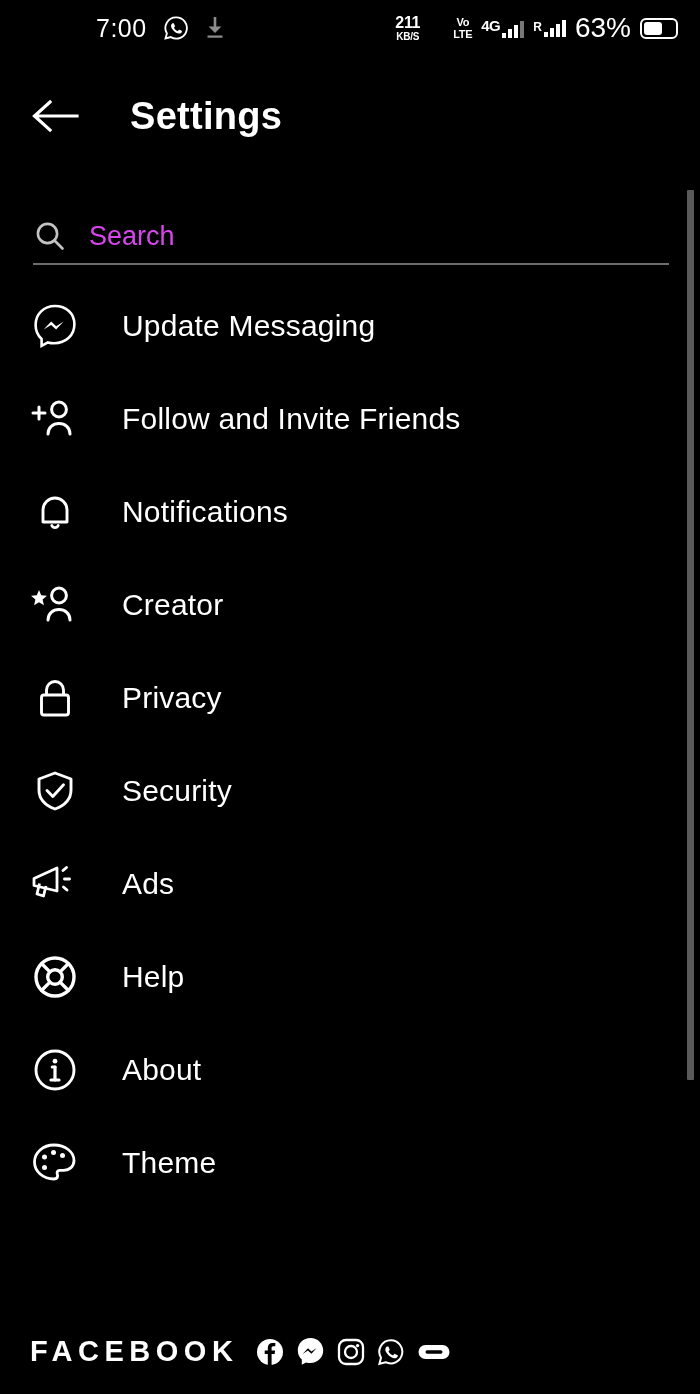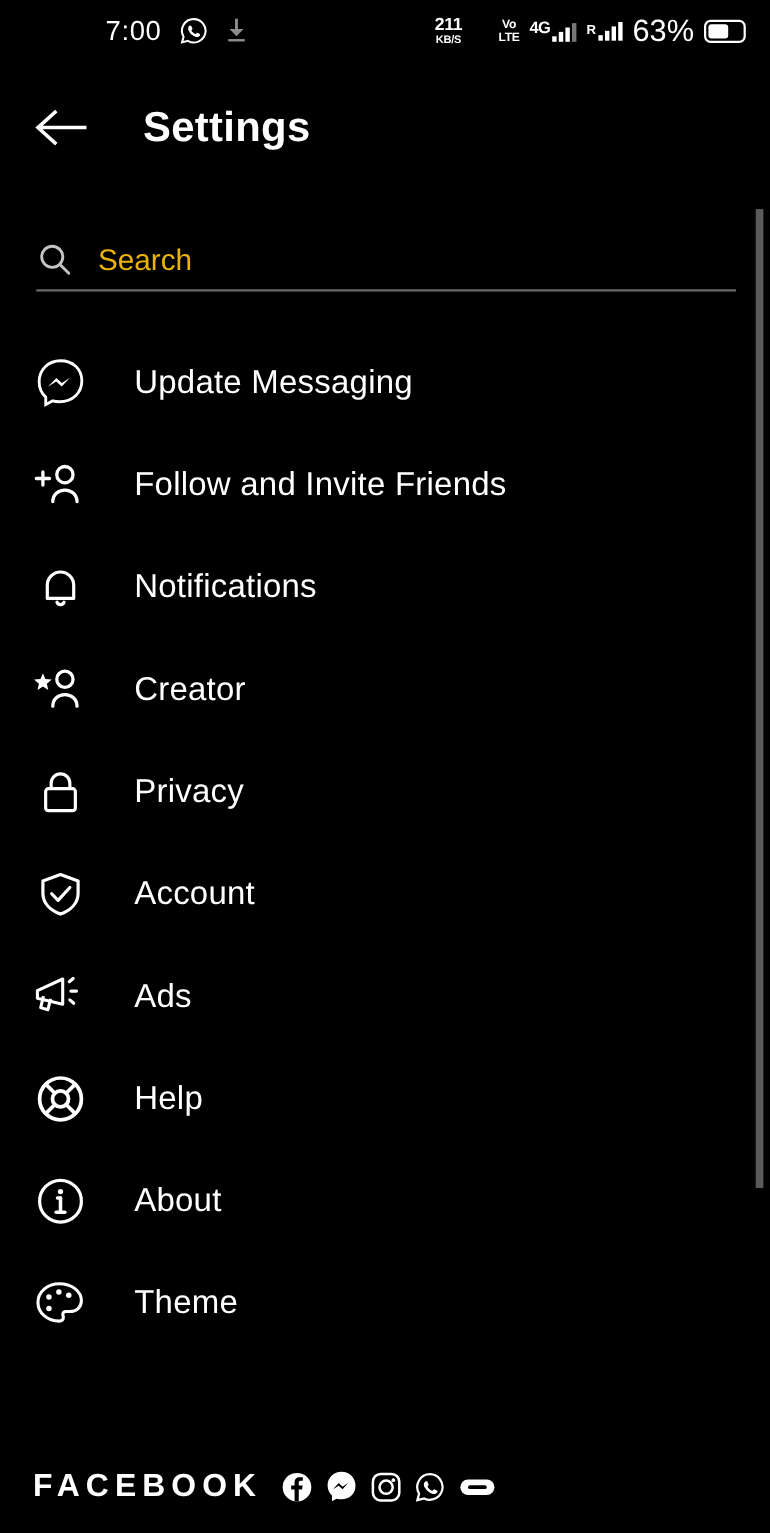--- a/index.html
+++ b/index.html
@@ -74,27 +74,27 @@
   .page-title {
     margin-left: 48px;
     font-size: 38px; font-weight: bold; letter-spacing: .3px; color: #fff;
   }
 
   
   .search-wrap {
     position: absolute; top: 210px; left: 33px; width: 636px; height: 55px;
   }
   .search-row { display:flex; align-items:center; height: 52px; gap: 22px; }
-  .search-ph { font-size: 27px; color: #eab308; }
+  .search-ph { font-size: 27px; color: #d946ef; }
   .search-underline {
     position:absolute; left:0; bottom:0; width: 636px; height: 2px; background: #6d6d6d;
   }
 
   
-  .list { position: absolute; top: 301px; left: 0; width: 700px; }
+  .list { position: absolute; top: 279px; left: 0; width: 700px; }
   .row {
     position: relative;
     height: 93px;
     display: flex; align-items: center;
     padding-left: 30px;
   }
   .row .ico {
     width: 50px; height: 50px;
     display:flex; align-items:center; justify-content:center;
     flex: 0 0 50px;
@@ -261,21 +261,21 @@
       <span class="lbl">Privacy</span>
     </div>
 
     <div class="row">
       <span class="ico">
         <svg width="46" height="46" viewBox="0 0 46 46">
           <path d="M23 5 L39 11 v11 c0 9-6.8 15.6-16 19 -9.2-3.4-16-10-16-19 V11 Z" fill="none" stroke="#fff" stroke-width="2.9" stroke-linejoin="round"></path>
           <path d="M15 22.5 L20.8 28.5 L31.5 16.8" fill="none" stroke="#fff" stroke-width="2.9" stroke-linecap="round" stroke-linejoin="round"></path>
         </svg>
       </span>
-      <span class="lbl">Account</span>
+      <span class="lbl">Security</span>
     </div>
 
     <div class="row">
       <span class="ico">
         <svg width="50" height="46" viewBox="0 0 50 46">
           <path d="M4 17.5 L27 7 V30 L4 24.5 Z" fill="none" stroke="#fff" stroke-width="2.8" stroke-linejoin="round"></path>
           <path d="M9.5 22.5 L7 33 L13.5 35 L16 25" fill="none" stroke="#fff" stroke-width="2.8" stroke-linejoin="round"></path>
           <path d="M33 9.5 L36.5 6.5 M34.5 18 H39.5 M33.5 26 L37 29" fill="none" stroke="#fff" stroke-width="2.9" stroke-linecap="round"></path>
         </svg>
       </span>

